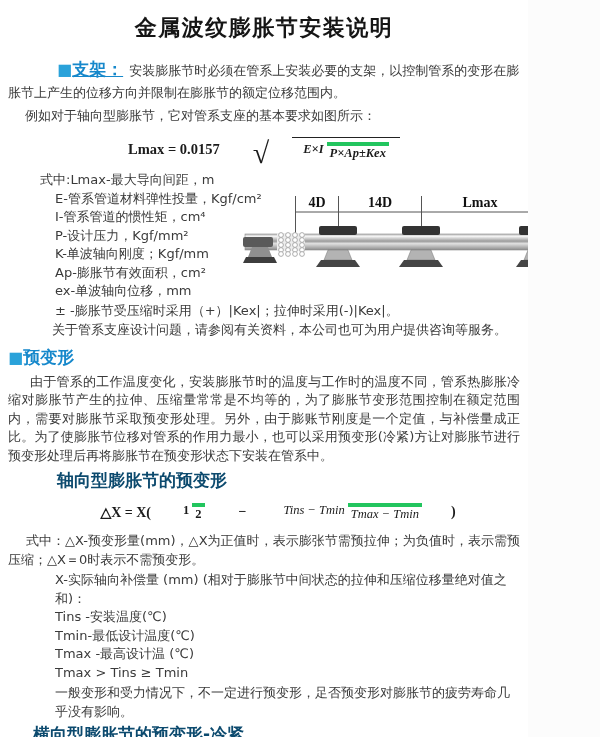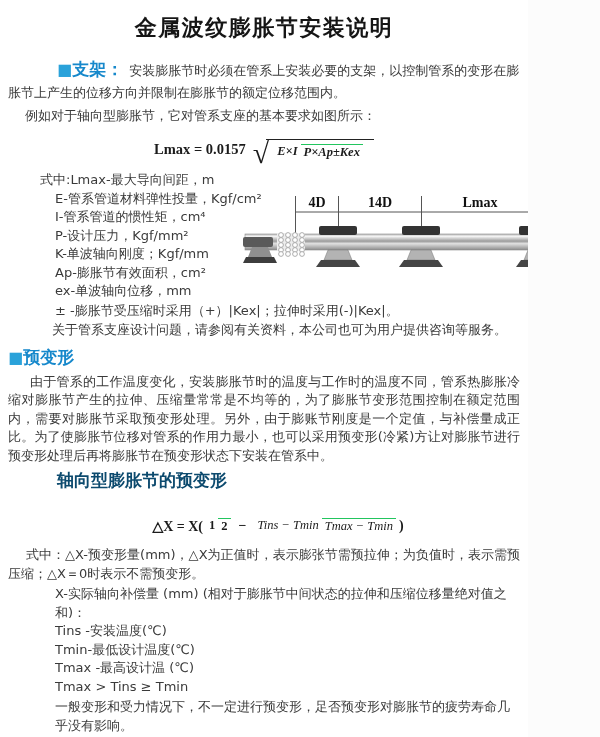--- a/index.html
+++ b/index.html
@@ -6,51 +6,51 @@
   .page {
     position:relative; width:528px; height:737px; overflow:hidden;
     background:#ffffff; box-sizing:border-box;
     font-family:"DejaVu Sans", sans-serif; color:#3a3a3a;
   }
   .title { padding-top:13px; text-align:center; font-size:22px; font-weight:bold;
            color:#151515; letter-spacing:1.5px; }
   p, h3, .line { margin:0; }
   .lead { margin:15px 8px 0; font-size:13px; line-height:22px; text-indent:49px; }
   .marker { color:#2aa2da; font-size:16px; font-style:normal; }
-  .seclabel { color:#1688cb; font-weight:bold; font-size:17px; padding-right:6px; }
+  .seclabel { color:#1688cb; font-weight:bold; font-size:17px; padding-right:6px;text-decoration:underline; }
   .example { margin:1px 8px 0; font-size:13px; line-height:22px; text-indent:17px; }
 
   .formula { display:flex; align-items:center; justify-content:center;
-             font-family:"Liberation Serif", serif; color:#1b1b1b; }
+             font-family:"Liberation Serif", serif; color:#1b1b1b;gap:26px; }
   .f1 { margin-top:4px; height:36px; font-size:14.5px; font-weight:bold; }
   .sqrt-sign { font-size:30px; font-weight:400; line-height:0.9; margin:6px -3px 0 7px; }
   .sqrt-body { border-top:1.6px solid #222; padding:2px 8px 0 5px; }
   .frac { display:inline-flex; text-align:center;
           font-size:12.5px; line-height:1.2; margin:0 3px; }
-  .frac .den { border-top:1px solid #22c55e; }
+  .frac .den { border-top:4px solid #22c55e; }
   .frac span { padding:0 3px; }
   .ital { font-style:italic; }
   .bold { font-weight:bold; }
 
   .defs { margin:4px 0 0 40px; font-size:13px; line-height:18.5px; width:250px; }
   .defs .line + .line { margin-left:15px; }
   .pmline  { margin:0 0 0 55px; font-size:13px; line-height:19px; }
   .noteline{ margin:0 0 0 52px; font-size:13px; line-height:19px; }
 
   .diagram { position:absolute; left:243px; top:190px; width:354px; height:84px; }
 
   .sec-header { margin:6px 0 0 8px; font-size:17px; line-height:24px; }
   .seclabel2 { color:#1688cb; font-weight:bold; font-size:17px; }
   .para2 { margin:3px 8px 0; font-size:13px; line-height:18.5px; text-indent:22px; text-align:justify; }
 
   .cyan { color:#0c4a6e; font-weight:bold; font-size:17px; line-height:22px; }
   .axial-h   { margin:4px 0 0 57px; }
   .lateral-h { margin:2px 0 0 33px; }
 
-  .f2 { margin-top:18px; height:34px; font-size:14px;padding-left:28px; }
+  .f2 { margin-top:4px; height:34px; font-size:14px;padding-left:28px; }
   .f2 .lhs, .f2 .close, .f2 .minus { font-weight:bold; }
   .f2 .minus { margin:0 5px; }
   .f3 { margin-top:4px; height:30px; font-size:14px; }
   .f3 .lhs, .f3 .rhs { font-weight:bold; }
   .f3 .rhs { margin-left:2px; }
 
   .explain { margin:2px 8px 0; font-size:13px; line-height:19px; text-indent:18px; text-align:justify; }
   .items { margin:2px 0 0 55px; font-size:13px; line-height:18.5px; }
   .axial-note { margin:1px 8px 0 55px; font-size:13px; line-height:19px; }
 </style>

